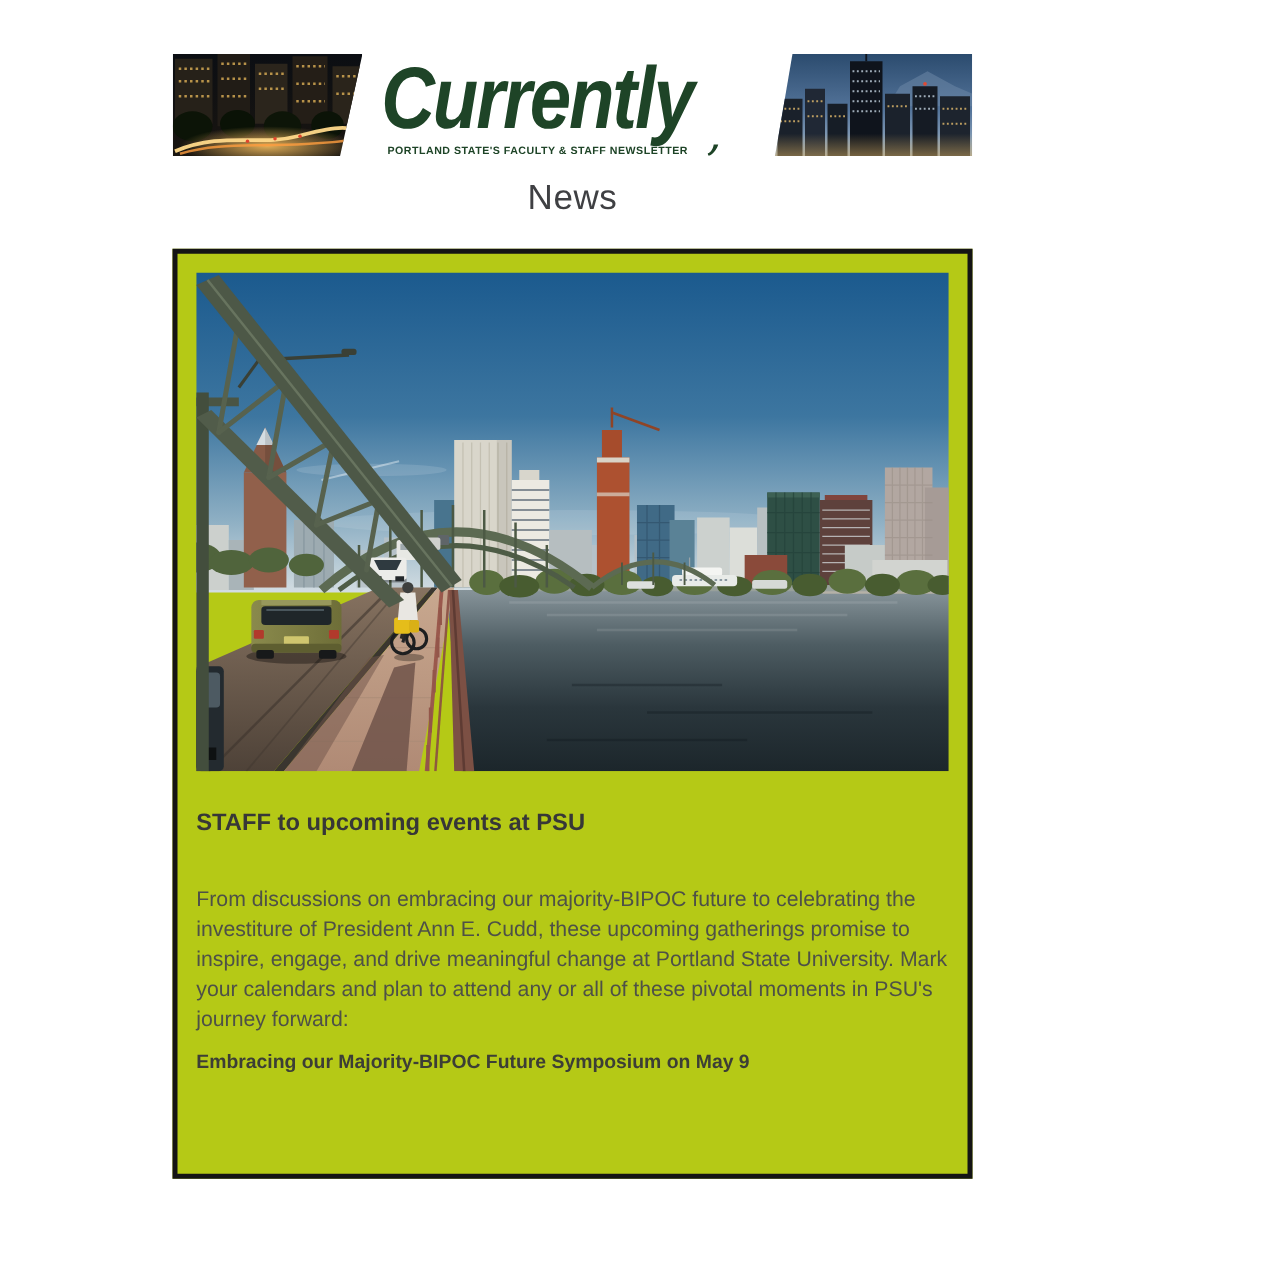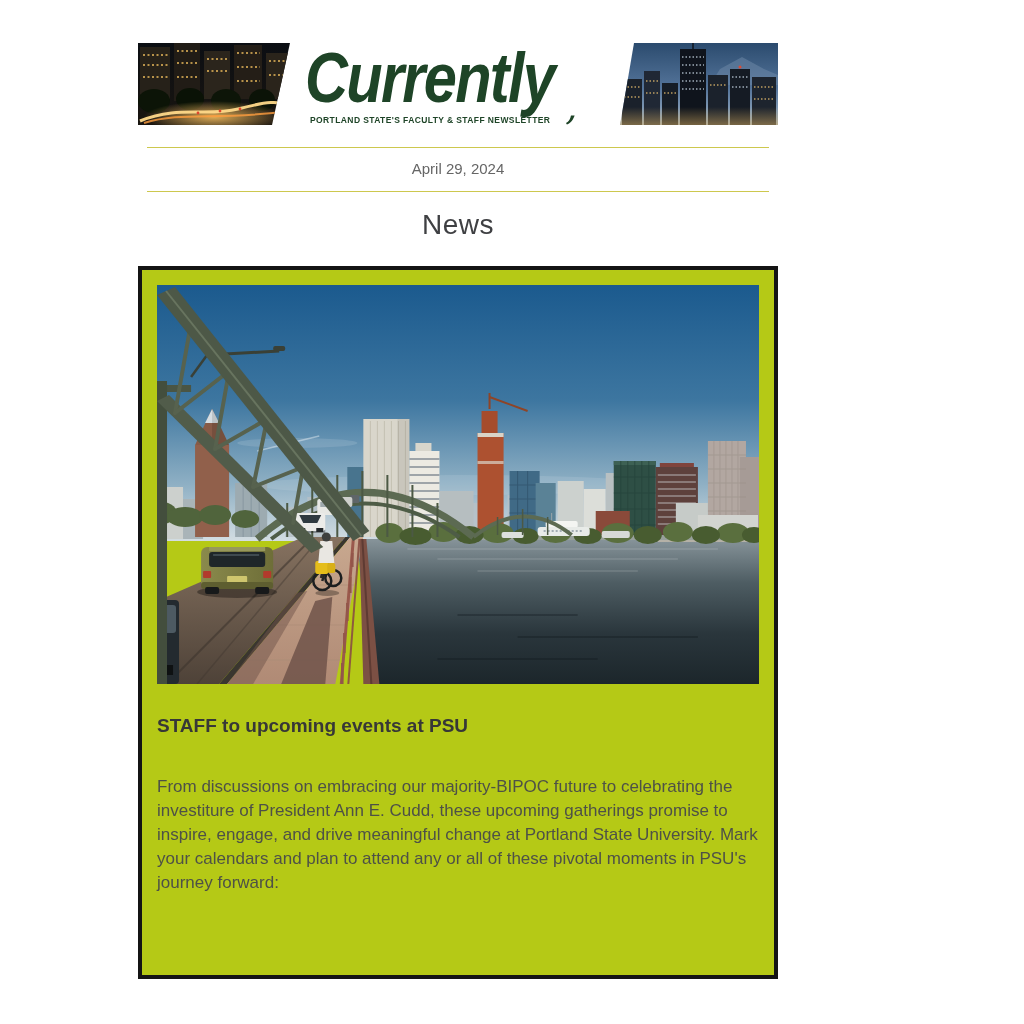--- a/index.html
+++ b/index.html
@@ -162,23 +162,20 @@
             <line x1="134" y1="44" x2="154" y2="44"></line>
           <line x1="134" y1="56" x2="154" y2="56"></line>
             <line x1="44" y1="50" x2="56" y2="50"></line>
         </g>
         <circle cx="120" cy="24" r="1.5" fill="#e04a33"></circle>
         <rect x="0" y="64" width="158" height="18" fill="url(#dbase)"></rect>
       </svg>
     </div>
   </div>
 
-  <div class="date-band">
-    <span class="date-text">April 29, 2024</span>
-  </div>
 
   <div class="news-heading">News</div>
 
   <div class="card">
 
     <div class="article-photo">
       <svg viewBox="0 0 601 399" preserveAspectRatio="none">
         <defs>
           <linearGradient id="sky" x1="0" y1="0" x2="0" y2="1">
             <stop offset="0" stop-color="#1b5a8e"></stop>
@@ -464,16 +461,17 @@
         </g>
         <polygon points="0,10 18,2 212,246 196,256" fill="#4d5847"></polygon>
         <line x1="9" y1="6" x2="204" y2="251" stroke="#68745f" stroke-width="2"></line>
       </svg>
     </div>
 
     <h2 class="article-title">STAFF to upcoming events at PSU</h2>
 
     <p class="article-para">From discussions on embracing our majority-BIPOC future to celebrating the investiture of President Ann E. Cudd, these upcoming gatherings promise to inspire, engage, and drive meaningful change at Portland State University. Mark your calendars and plan to attend any or all of these pivotal moments in PSU's journey forward:</p>
 
+    <h3 class="article-subhead">Embracing our Majority-BIPOC Future Symposium on May 9</h3>
 
 
   </div>
 </div>
 
 </body></html>

